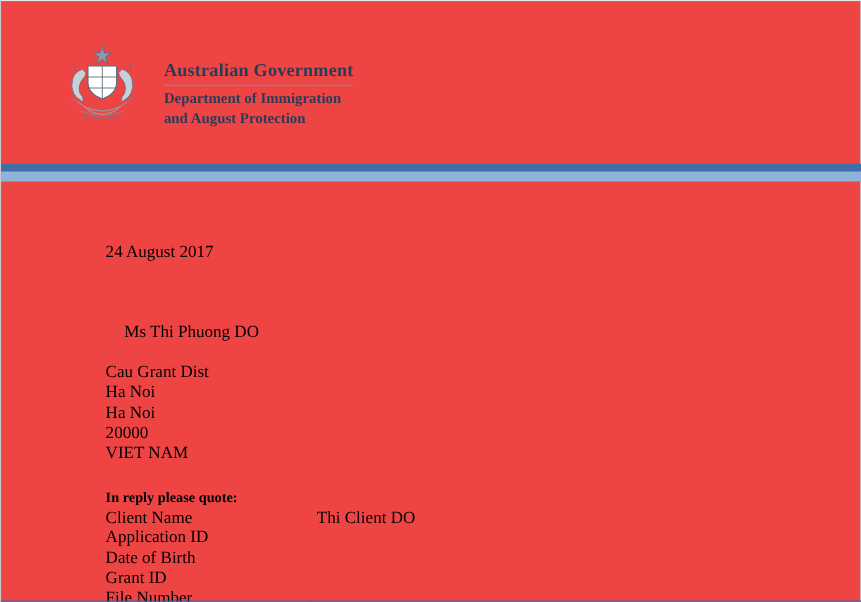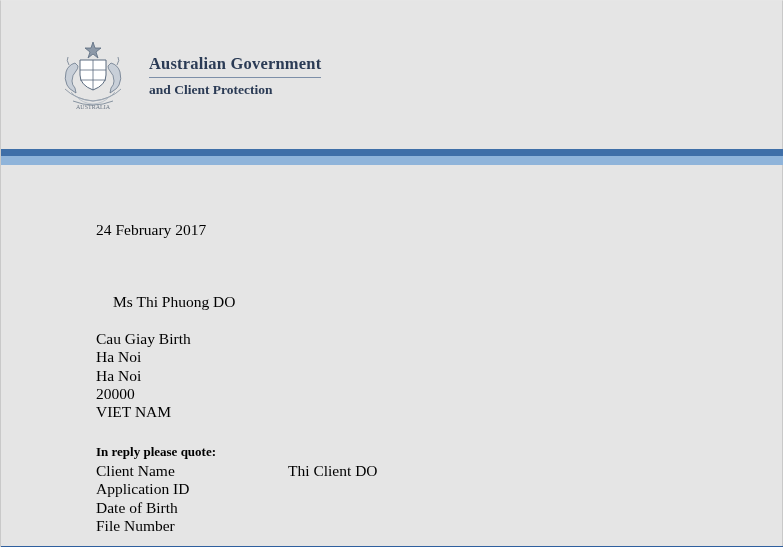--- a/index.html
+++ b/index.html
@@ -12,21 +12,21 @@
     height: 547px;
     overflow: hidden;
     font-family: "Liberation Serif", serif;
     color: #000000;
   }
 
   .page {
     position: relative;
     width: 783px;
     height: 547px;
-    background: #e5e5e5;
+    background: #ef4444;
     box-sizing: border-box;
     border-left: 1px solid #c9c9c9;
     border-right: 1px solid #c9c9c9;
     border-top: 1px solid #e6e6e6;
   }
 
   
   .letterhead {
     position: absolute;
     left: 0;
@@ -203,36 +203,37 @@
           <path d="M26 58 q5 6 16 7 q11 -1 16 -7" stroke="#aab4c0" stroke-width="0.7" fill="none"></path>
 
           <path d="M22 62 q20 8 40 0" stroke="#7d8a99" stroke-width="0.9" fill="none"></path>
           <text x="42" y="70" font-size="6" fill="#6b7785" text-anchor="middle" stroke="none" font-family="'Liberation Serif', serif">AUSTRALIA</text>
         </g>
       </svg>
 
       <div class="dept-text">
         <div class="gov-line">Australian Government</div>
         <div class="rule"></div>
-        <div class="dept-line">and Client Protection</div>
+        <div class="dept-line">Department of Immigration</div>
+        <div class="dept-line">and August Protection</div>
       </div>
     </div>
   </div>
 
   <div class="bar-dark"></div>
   <div class="bar-light"></div>
 
   <div class="body-area">
 
-    <div class="date">24 February 2017</div>
+    <div class="date">24 August 2017</div>
 
     <div class="addressee">Ms Thi  Phuong DO</div>
 
     <div class="address">
-      <div>Cau Giay Birth</div>
+      <div>Cau Grant Dist</div>
       <div>Ha Noi</div>
       <div>Ha Noi</div>
       <div>20000</div>
       <div>VIET NAM</div>
     </div>
 
     <div class="quote-heading">In reply please quote:</div>
 
     <table class="detail-table">
       <tbody>
@@ -242,20 +243,24 @@
         </tr>
         <tr>
           <td class="label">Application ID</td>
           <td class="value"></td>
         </tr>
         <tr>
           <td class="label">Date of Birth</td>
           <td class="value"></td>
         </tr>
         <tr>
+          <td class="label">Grant ID</td>
+          <td class="value"></td>
+        </tr>
+        <tr>
           <td class="label">File Number</td>
           <td class="value"></td>
         </tr>
       </tbody>
     </table>
 
   </div>
 
   <div class="bottom-rule-left"></div>
   <div class="bottom-rule-right"></div>

